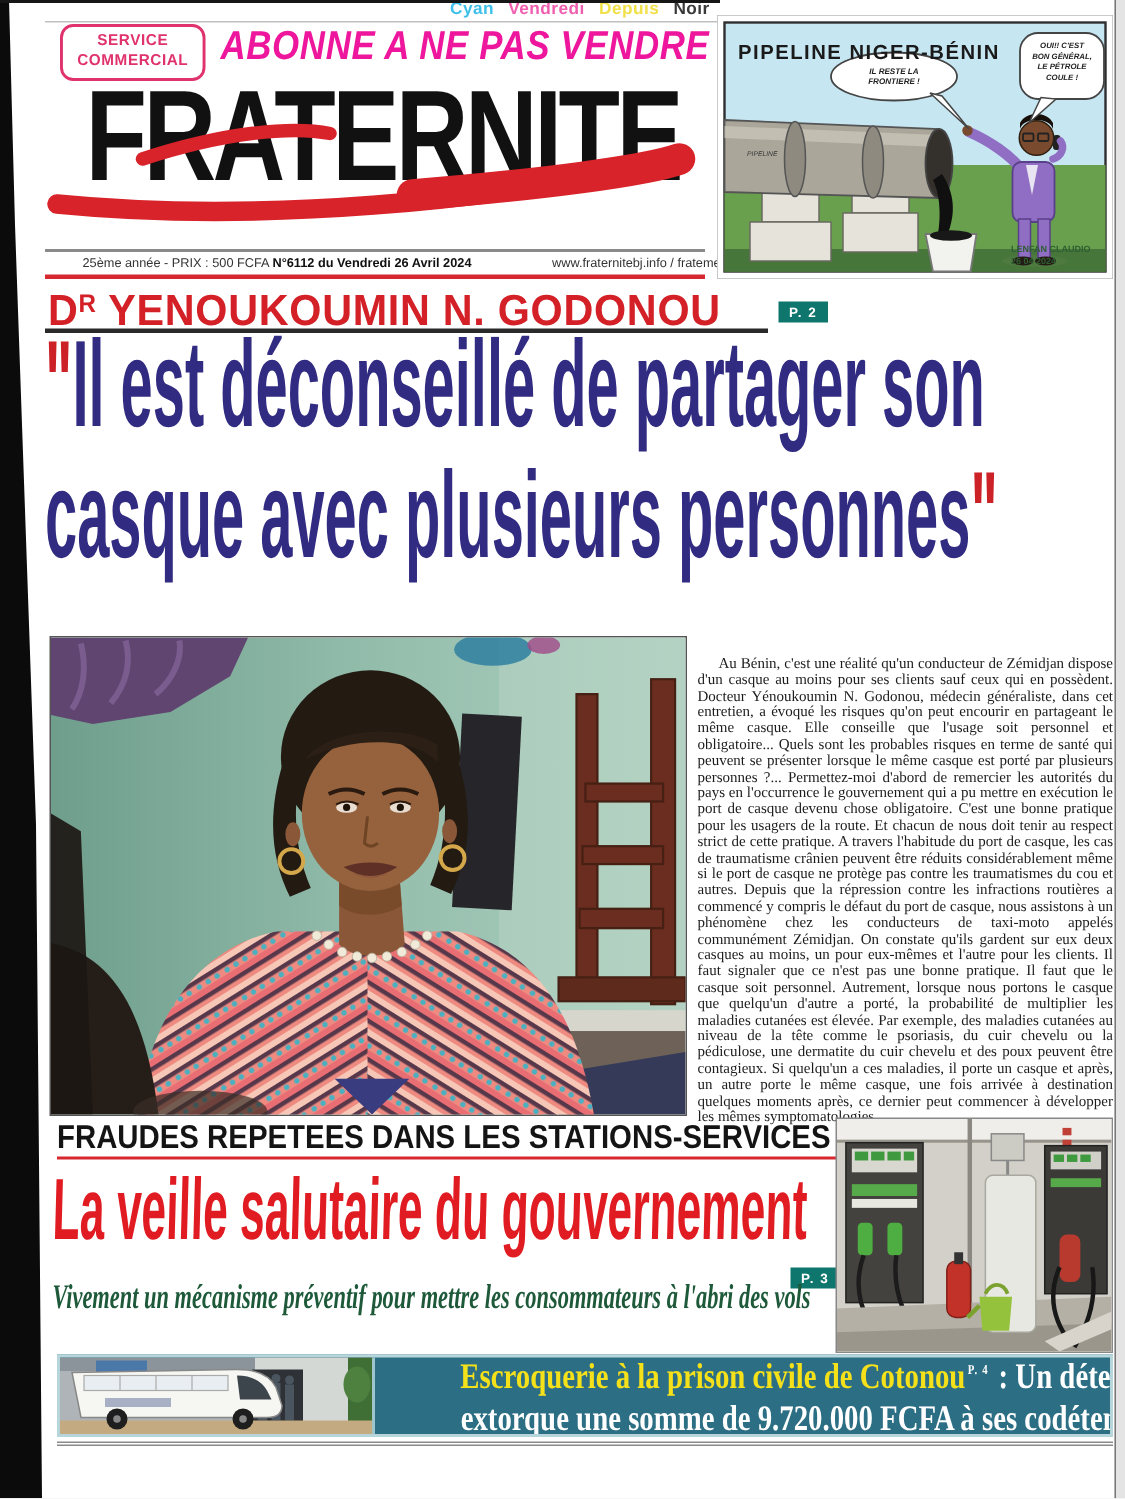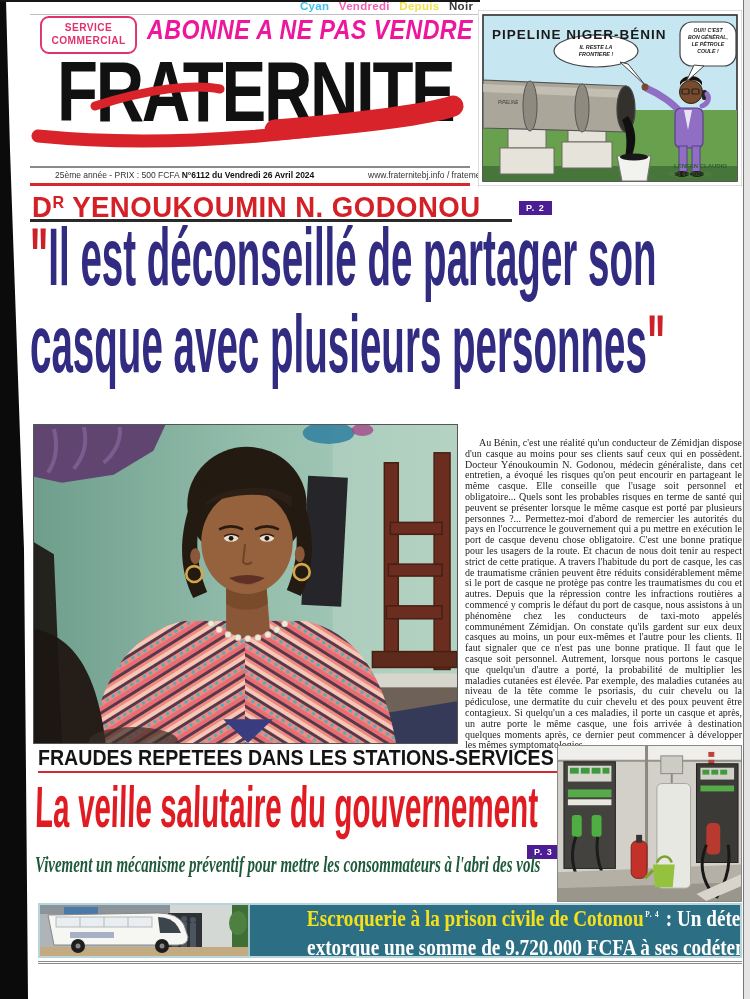--- a/index.html
+++ b/index.html
@@ -33,21 +33,21 @@
   .info-left{position:absolute;left:55px;top:170px;font-size:8.5px;color:#333;white-space:nowrap;}
   .info-left b{color:#111;}
   .info-right{position:absolute;left:368px;top:170px;font-size:8.5px;color:#333;white-space:nowrap;}
   .info-redline{position:absolute;left:30px;top:183px;width:440px;height:3px;background:#d8282f;}
 
   
   .kicker{position:absolute;left:32px;top:191px;font-size:29px;font-weight:bold;color:#d42027;
     white-space:nowrap;transform:scaleX(.95);transform-origin:left top;letter-spacing:.5px;}
   .kicker sup{font-size:17px;position:relative;top:2px;}
   .kicker-underline{position:absolute;left:30px;top:219px;width:482px;height:2.5px;background:#2a2a2a;}
-  .page-badge{position:absolute;background:#4c1d95;color:#fff;font-size:9px;font-weight:bold;
+  .page-badge{position:absolute;background:#0f766e;color:#fff;font-size:9px;font-weight:bold;
     padding:2px 7px;letter-spacing:1px;}
   .badge-p2{left:519px;top:201px;}
   .badge-p3{left:527px;top:845px;text-align:center;}
   .headline-line{position:absolute;left:30px;font-size:82px;font-weight:bold;color:#312b82;
     white-space:nowrap;transform:scaleX(.47);transform-origin:left top;line-height:1.05;letter-spacing:0px;}
   .hl1{top:214px;}
   .hl2{top:301px;}
   .headline-line .q{color:#cc2127;}
 
   

